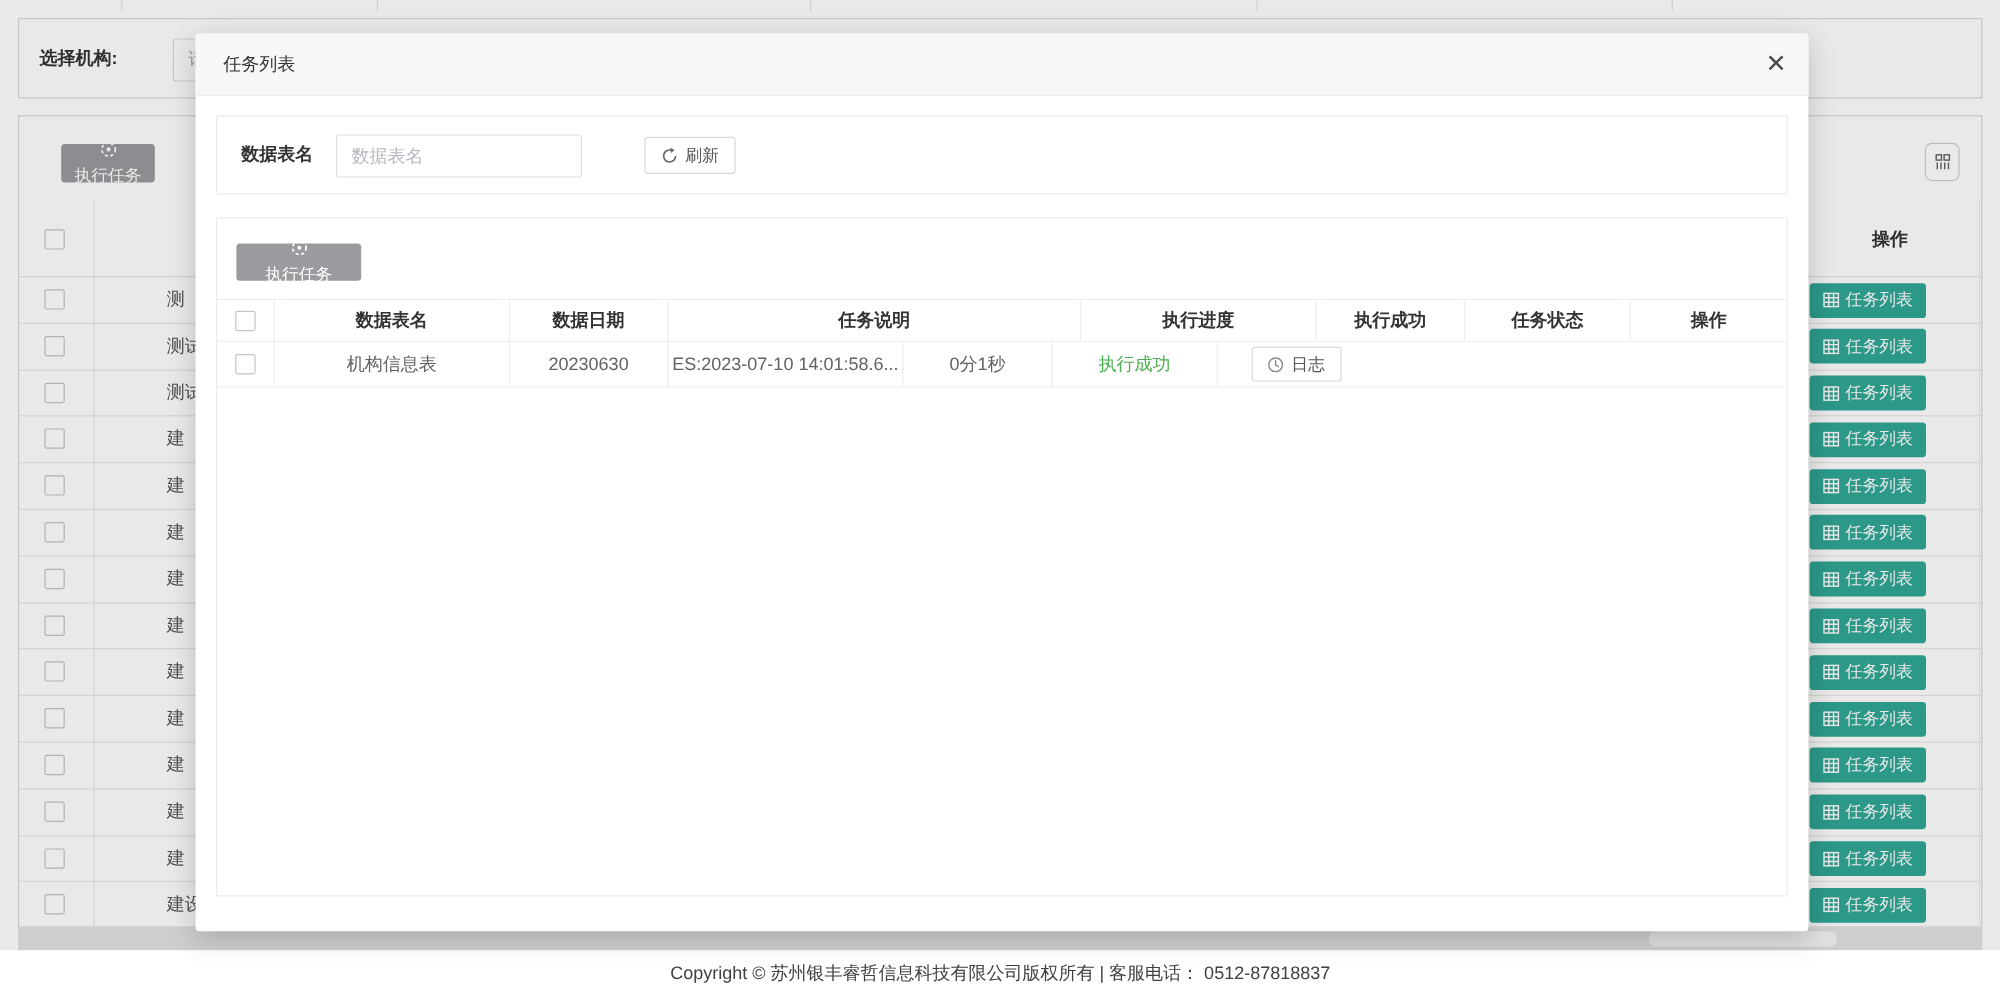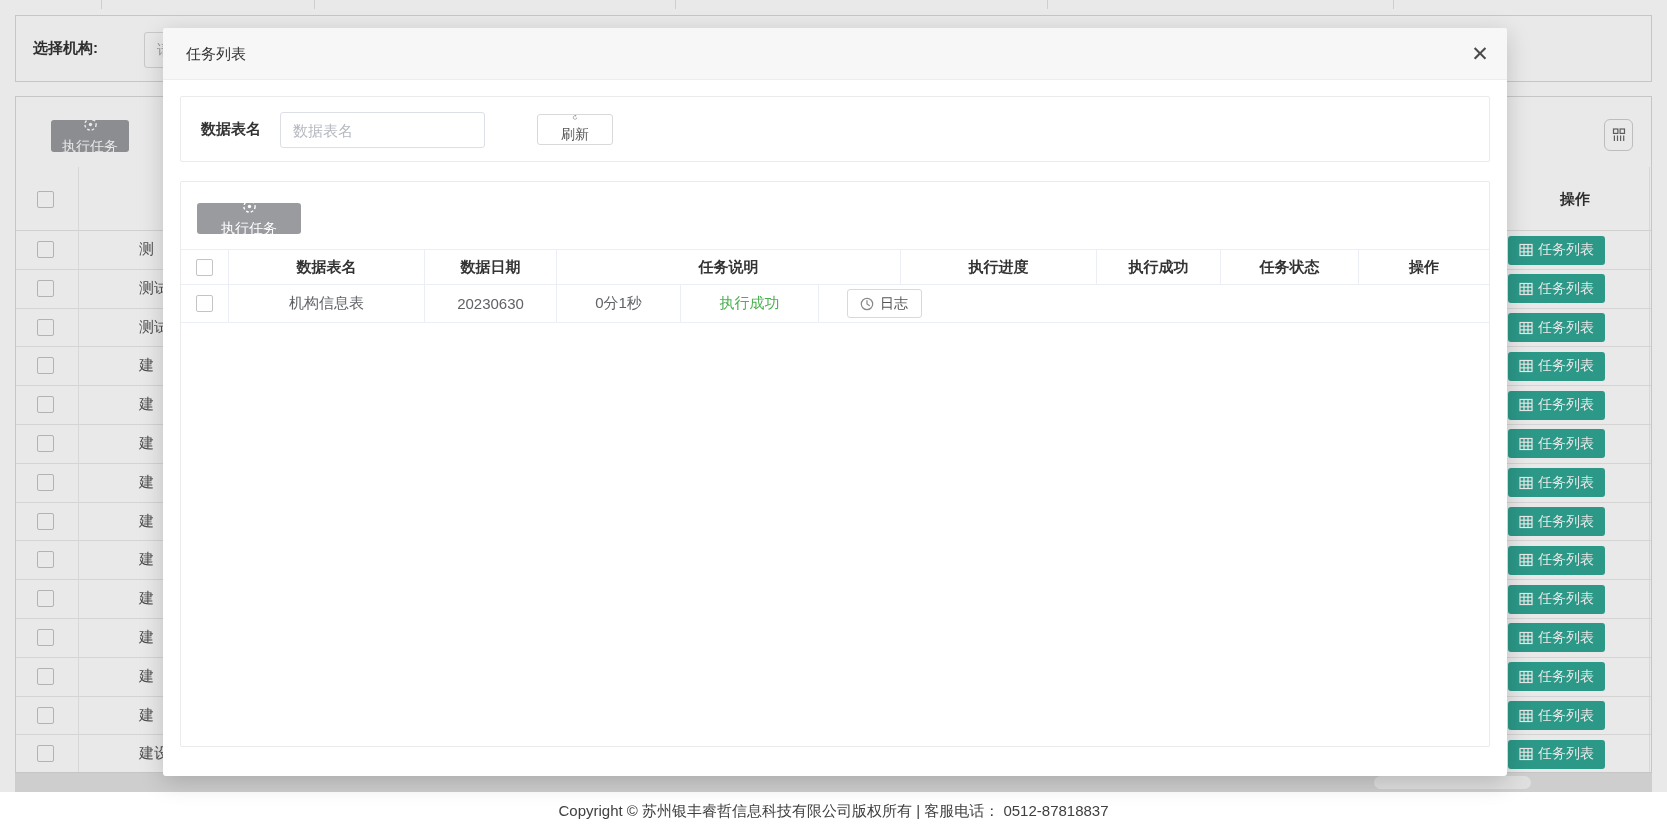--- a/index.html
+++ b/index.html
@@ -62,21 +62,21 @@
 
   .m-sec { position:absolute; left:17px; width:1310px; border:1px solid #ebebeb; border-radius:2px; background:#fff; }
   .m-sec1 { top:68px; height:66px; }
   .m-label { position:absolute; left:20px; top:0; line-height:64px; font-size:15px; font-weight:bold; color:#333; }
   .m-input { position:absolute; left:99px; top:15px; width:205px; height:36px; border:1px solid #dcdfe6;
              border-radius:3px; padding:0 12px; font-size:15px; color:#333;
              font-family:"Liberation Sans","DejaVu Sans",sans-serif; }
   .m-input::placeholder { color:#b4b8bf; }
   .btn-plain { display:inline-flex; align-items:center; justify-content:center; gap:6px; background:#fff;
                border:1px solid #d9d9d9; border-radius:3px; color:#555; font-size:14px; cursor:pointer; }
-  .refresh-btn { position:absolute; left:356px; top:17px; width:76px; height:31px;flex-direction:column; }
+  .refresh-btn { position:absolute; left:356px; top:17px; width:76px; height:31px; }
 
   .m-sec2 { top:153px; height:566px; }
   .m-exec-btn { position:absolute; left:16px; top:21px; width:104px; height:31px; }
 
   .m-table { position:absolute; left:0; top:67px; width:1308px; }
   .m-tr { display:flex; width:100%; border-bottom:1px solid #ebeef5; }
   .m-tr.head { height:36px; border-top:1px solid #ebeef5; }
   .m-tr.body { height:38px; }
   .m-td { display:flex; align-items:center; justify-content:center; border-right:1px solid #ebeef5;
           font-size:15px; color:#606266; overflow:hidden; white-space:nowrap; text-overflow:ellipsis; }
@@ -437,20 +437,21 @@
           <div class="m-td c5">执行成功</div>
           <div class="m-td c6">任务状态</div>
           <div class="m-td c7">操作</div>
         </div>
         <div class="m-tr body">
           <div class="m-td c0">
               <div class="cb"></div>
             </div>
           <div class="m-td c1">机构信息表</div>
           <div class="m-td c2">20230630</div>
+          <div class="m-td c4">ES:2023-07-10 14:01:58.6...</div>
           <div class="m-td c5">0分1秒</div>
           <div class="m-td c6">
             <span class="status-ok" style="color: rgb(76, 175, 80);">执行成功</span>
           </div>
           <div class="m-td c7">
             <button class="btn-plain log-btn">
               <svg class="icon-svg" width="14" height="14" viewBox="0 0 14 14">
                 <circle cx="7" cy="7" r="5.7" fill="none" stroke="#888" stroke-width="1.2"></circle>
                 <path d="M7 3.6 V7 L9.3 8.6" fill="none" stroke="#888" stroke-width="1.2" stroke-linecap="round"></path>
               </svg>

